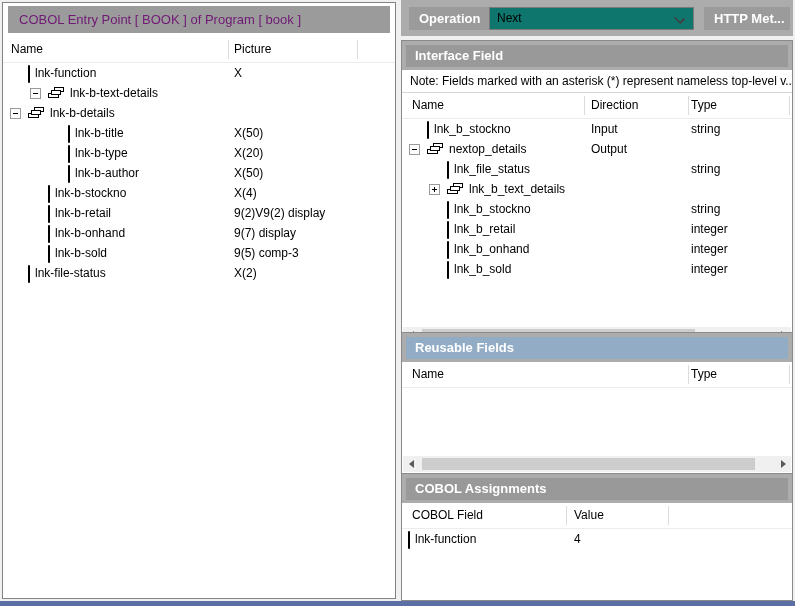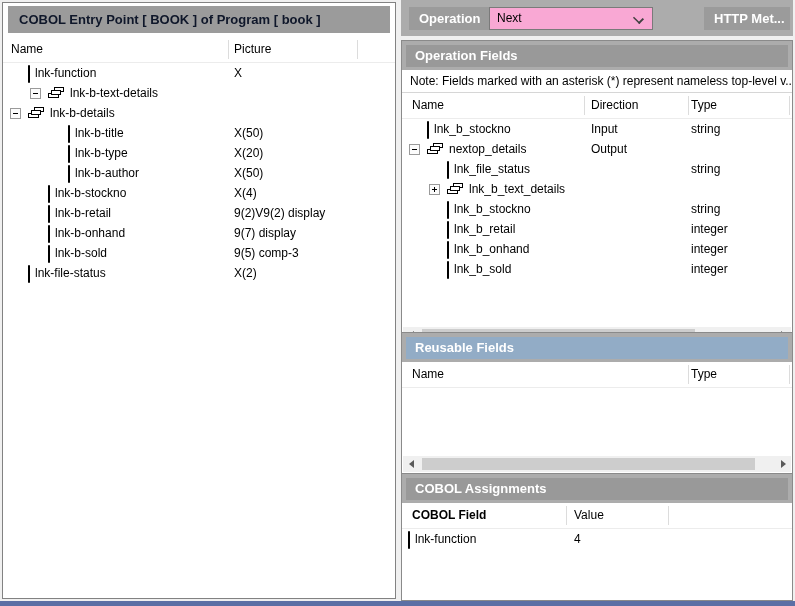--- a/index.html
+++ b/index.html
@@ -53,38 +53,38 @@
   .arw-l { width:0; height:0; border-top:4px solid transparent; border-bottom:4px solid transparent;
            border-right:5px solid #5A5A5A; }
   .arw-r { width:0; height:0; border-top:4px solid transparent; border-bottom:4px solid transparent;
            border-left:5px solid #5A5A5A; }
   .thumb { position:absolute; top:2px; height:12px; background:#CDCDCD; }
 
   
   #left { position:absolute; left:2px; top:2px; width:394px; height:597px;
           background:#fff; border:1px solid #828282; box-sizing:border-box; }
   #left-title { margin:3px 5px 4px 5px; height:27px; line-height:27px;
-                background:#9B9B9B; color:#0f172a; font-weight:bold; font-size:13px;
+                background:#9B9B9B; color:#701a75; font-weight:normal; font-size:13px;
                 padding-left:11px; white-space:nowrap; overflow:hidden; }
   #left .cols .c.name { left:8px; }
   #left .cols .c.pict { left:231px; }
   #left .vd1 { left:225px; } #left .vd2 { left:354px; }
   #left .pic { position:absolute; left:231px; }
 
   
   #right { position:absolute; left:401px; top:0; width:392px; height:601px;padding-left:25px; }
 
   #toolbar { position:absolute; left:0; top:0; width:392px; height:36px; background:#ACACAC; }
   .tool-label { position:absolute; top:7px; height:23px; line-height:23px;
                 background:#9B9B9B; color:#fff; font-weight:bold; font-size:13px;
                 padding:0 10px; box-sizing:border-box; white-space:nowrap; overflow:hidden; }
   #op-label { left:8px; }
   #http-label { left:303px; width:86px; }
-  #op-select { position:absolute; left:88px; top:7px; width:164px; height:23px;
-               background:#f9a8d4; border:1px solid #7A7A7A; box-sizing:border-box;
+  #op-select { position:absolute; left:88px; top:7px; width:205px; height:23px;
+               background:#0f766e; border:1px solid #7A7A7A; box-sizing:border-box;
                line-height:21px; padding-left:7px; font-size:12px; }
   .chev { position:absolute; right:9px; top:6px; width:7px; height:7px;
           border-right:2px solid #404040; border-bottom:2px solid #404040;
           transform:rotate(45deg) scaleY(0.75); }
 
   .section { position:absolute; left:0; width:392px; background:#fff;
              border:1px solid #8A8A8A; box-sizing:border-box; }
   #sec-if { top:40px;  height:305px; }
   #sec-rf { top:332px; height:142px; }
   #sec-ca { top:473px; height:128px; }
@@ -92,21 +92,21 @@
   #note { height:22px; line-height:22px; padding-left:8px; border-bottom:1px solid #D6D6D6;
           white-space:nowrap; overflow:hidden; background:#fff; }
 
   .rcols .c.name { left:10px; }
   .rcols .c.dir  { left:189px; }
   .rcols .c.typ  { left:289px; }
   .rcols .vda { left:182px; } .rcols .vdb { left:286px; } .rcols .vdc { left:387px; }
   #sec-if .dir { position:absolute; left:189px; }
   #sec-if .typ { position:absolute; left:289px; }
 
-  #ca-cols .c.fld { left:10px;font-weight:bold; } #ca-cols .c.val { left:172px; }
+  #ca-cols .c.fld { left:10px; } #ca-cols .c.val { left:172px; }
   #ca-cols .vda { left:164px; } #ca-cols .vdb { left:266px; }
   .ca-row { position:relative; display:flex; align-items:center; height:20px; padding-left:6px; }
   .ca-row .val { position:absolute; left:172px; }
 
   #bottombar { position:absolute; left:0; top:601px; width:795px; height:5px; background:#5B6FA5; }
 </style>
 </head>
 <body>
 
 <div id="stage">
@@ -204,21 +204,21 @@
       <span id="op-label" class="tool-label">Operation</span>
       <div id="op-select">
         <span>Next</span>
         <span class="chev"></span>
       </div>
       <span id="http-label" class="tool-label">HTTP Met...</span>
     </div>
 
     <div id="sec-if" class="section">
       <div class="secbar-outer">
-        <div class="secbar">Operation Fields</div>
+        <div class="secbar">Interface Field</div>
       </div>
       <div id="note">Note: Fields marked with an asterisk (*) represent nameless top-level v...</div>
       <div class="cols rcols">
         <span class="c name">Name</span>
         <span class="c dir">Direction</span>
         <span class="c typ">Type</span>
         <span class="vd vda"></span>
         <span class="vd vdb"></span>
         <span class="vd vdc"></span>
       </div>

